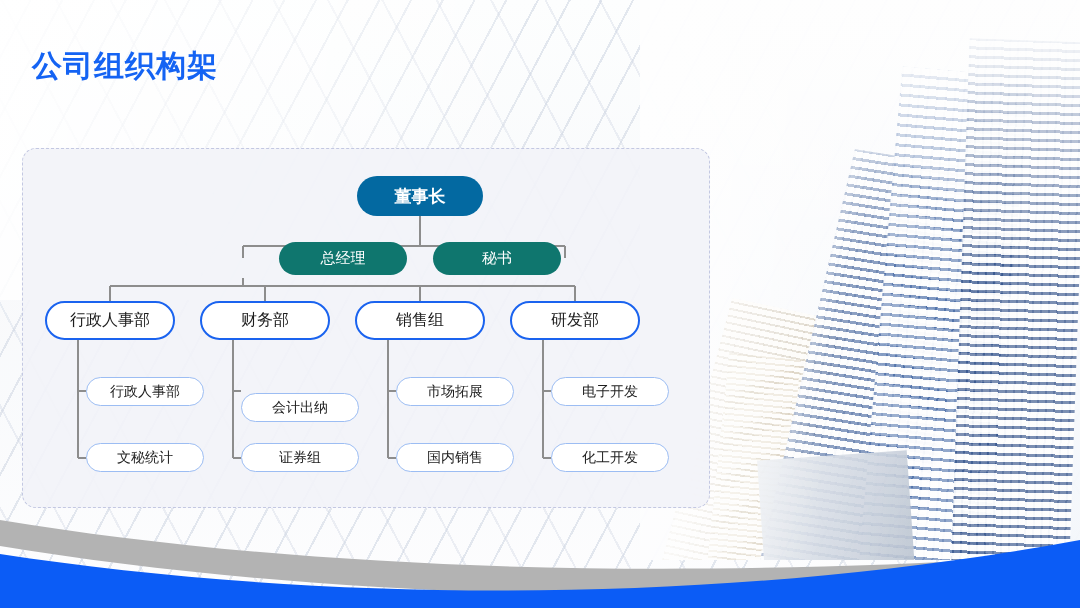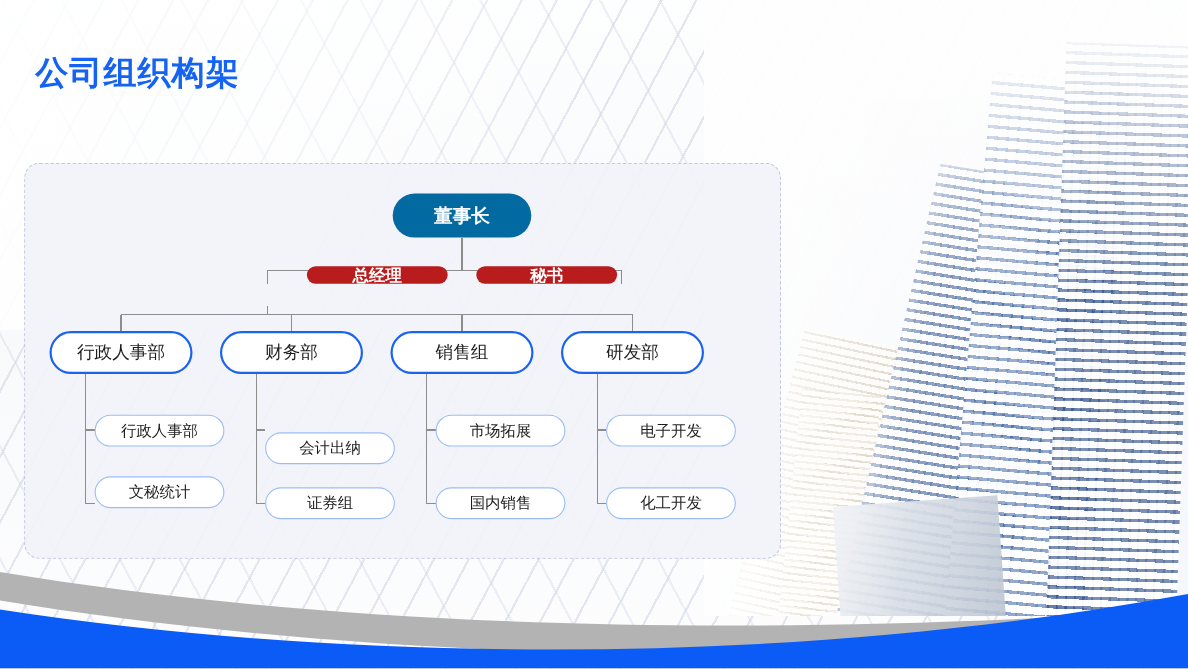--- a/index.html
+++ b/index.html
@@ -134,24 +134,24 @@
     white-space: nowrap;
     color: #222;
   }
   .node.lvl1 {
     background: #0369a1; color: #fff;
     border-radius: 20px;
     font-size: 17px; font-weight: 700;
     height: 40px;
   }
   .node.lvl2 {
-    background: #b91c1c; color: #fff;
+    background: #0f766e; color: #fff;
     border-radius: 17px;
-    font-size: 15px; font-weight: 700;
-    height: 16px;
+    font-size: 15px; font-weight: 400;
+    height: 33px;
   }
   .node.lvl3 {
     background: #ffffff;
     border: 2px solid #1a63ef;
     border-radius: 20px;
     font-size: 16px; font-weight: 400;
     height: 39px;
     color: #1d1d1d;
   }
   .node.lvl4 {
@@ -229,21 +229,21 @@
 
     <div class="node lvl2" style="left:279px; top:242px; width:128px;">总经理</div>
     <div class="node lvl2" style="left:433px; top:242px; width:128px;">秘书</div>
 
     <div class="node lvl3" style="left:45px; top:301px; width:130px;">行政人事部</div>
     <div class="node lvl3" style="left:200px; top:301px; width:130px;">财务部</div>
     <div class="node lvl3" style="left:510px; top:301px; width:130px;">研发部</div>
     <div class="node lvl3" style="left:355px; top:301px; width:130px;">销售组</div>
 
     <div class="node lvl4" style="left:86px; top:377px; width:118px;">行政人事部</div>
-    <div class="node lvl4" style="left:86px; top:433px; width:118px;">文秘统计</div>
+    <div class="node lvl4" style="left:86px; top:443px; width:118px;">文秘统计</div>
 
     <div class="node lvl4" style="left:241px; top:393px; width:118px;text-align:center;">会计出纳</div>
     <div class="node lvl4" style="left:241px; top:443px; width:118px;">证券组</div>
 
     <div class="node lvl4" style="left:396px; top:443px; width:118px;">国内销售</div>
     <div class="node lvl4" style="left:396px; top:377px; width:118px;">市场拓展</div>
 
     <div class="node lvl4" style="left:551px; top:377px; width:118px;">电子开发</div>
     <div class="node lvl4" style="left:551px; top:443px; width:118px;font-family:Liberation Serif, serif;">化工开发</div>
   </div>

